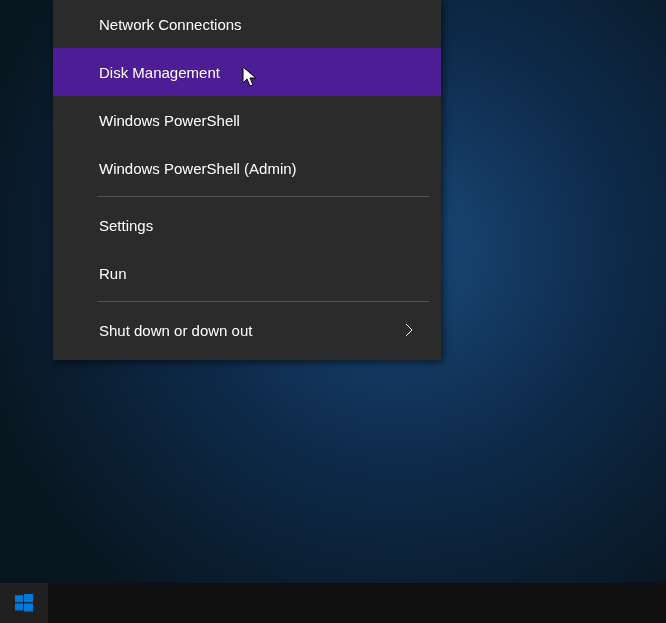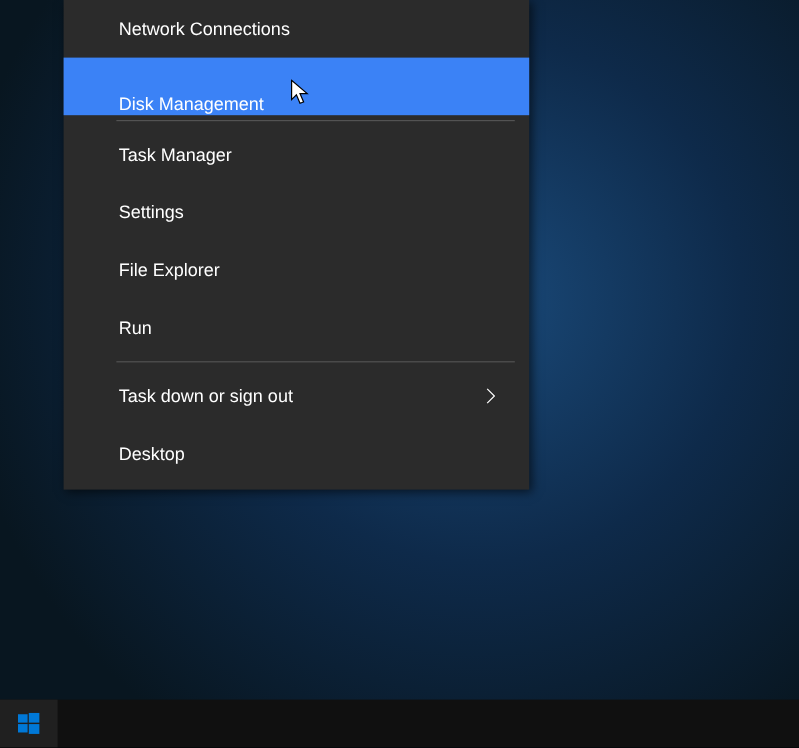--- a/index.html
+++ b/index.html
@@ -28,22 +28,21 @@
     align-items: center;
     justify-content: space-between;
     padding: 0 24px 0 46px;
     height: 48px;
     color: #fff;
     font-size: 15px;
     font-weight: 400;
     cursor: default;
   }
   .menu-item.hovered {
-    background: #3b82f6;
-    align-items: flex-end;
+    background: #4c1d95;
   }
   .separator {
     height: 1px;
     background: #535353;
     margin: 4px 12px 4px 44px;
   }
   .chevron {
     width: 16px;
     height: 16px;
     flex-shrink: 0;
@@ -84,48 +83,45 @@
 <div class="desktop"></div>
 
 <div class="menu">
 
   <div class="menu-item">
     <span>Network Connections</span>
   </div>
   <div class="menu-item hovered">
     <span>Disk Management</span>
   </div>
+  <div class="menu-item">
+    <span>Windows PowerShell</span>
+  </div>
+  <div class="menu-item">
+    <span>Windows PowerShell (Admin)</span>
+  </div>
 
   <div class="separator"></div>
 
   <div class="menu-item">
-    <span>Task Manager</span>
-  </div>
-  <div class="menu-item">
     <span>Settings</span>
-  </div>
-  <div class="menu-item">
-    <span>File Explorer</span>
   </div>
   <div class="menu-item">
     <span>Run</span>
   </div>
 
   <div class="separator"></div>
 
   <div class="menu-item">
-    <span>Task down or sign out</span>
+    <span>Shut down or down out</span>
     <span class="chevron">
       <svg viewBox="0 0 16 16">
           <path d="M5 2 L11 8 L5 14" fill="none" stroke="#fff" stroke-width="1"></path>
         </svg>
     </span>
-  </div>
-  <div class="menu-item">
-    <span>Desktop</span>
   </div>
 
 </div>
 
 <div class="cursor">
   <svg viewBox="0 0 18 24">
     <path d="M1 1 L1 17 L5 13 L8 20 L11 19 L8 12 L14 12 Z" fill="#fff" stroke="#000" stroke-width="1"></path>
   </svg>
 </div>
 

